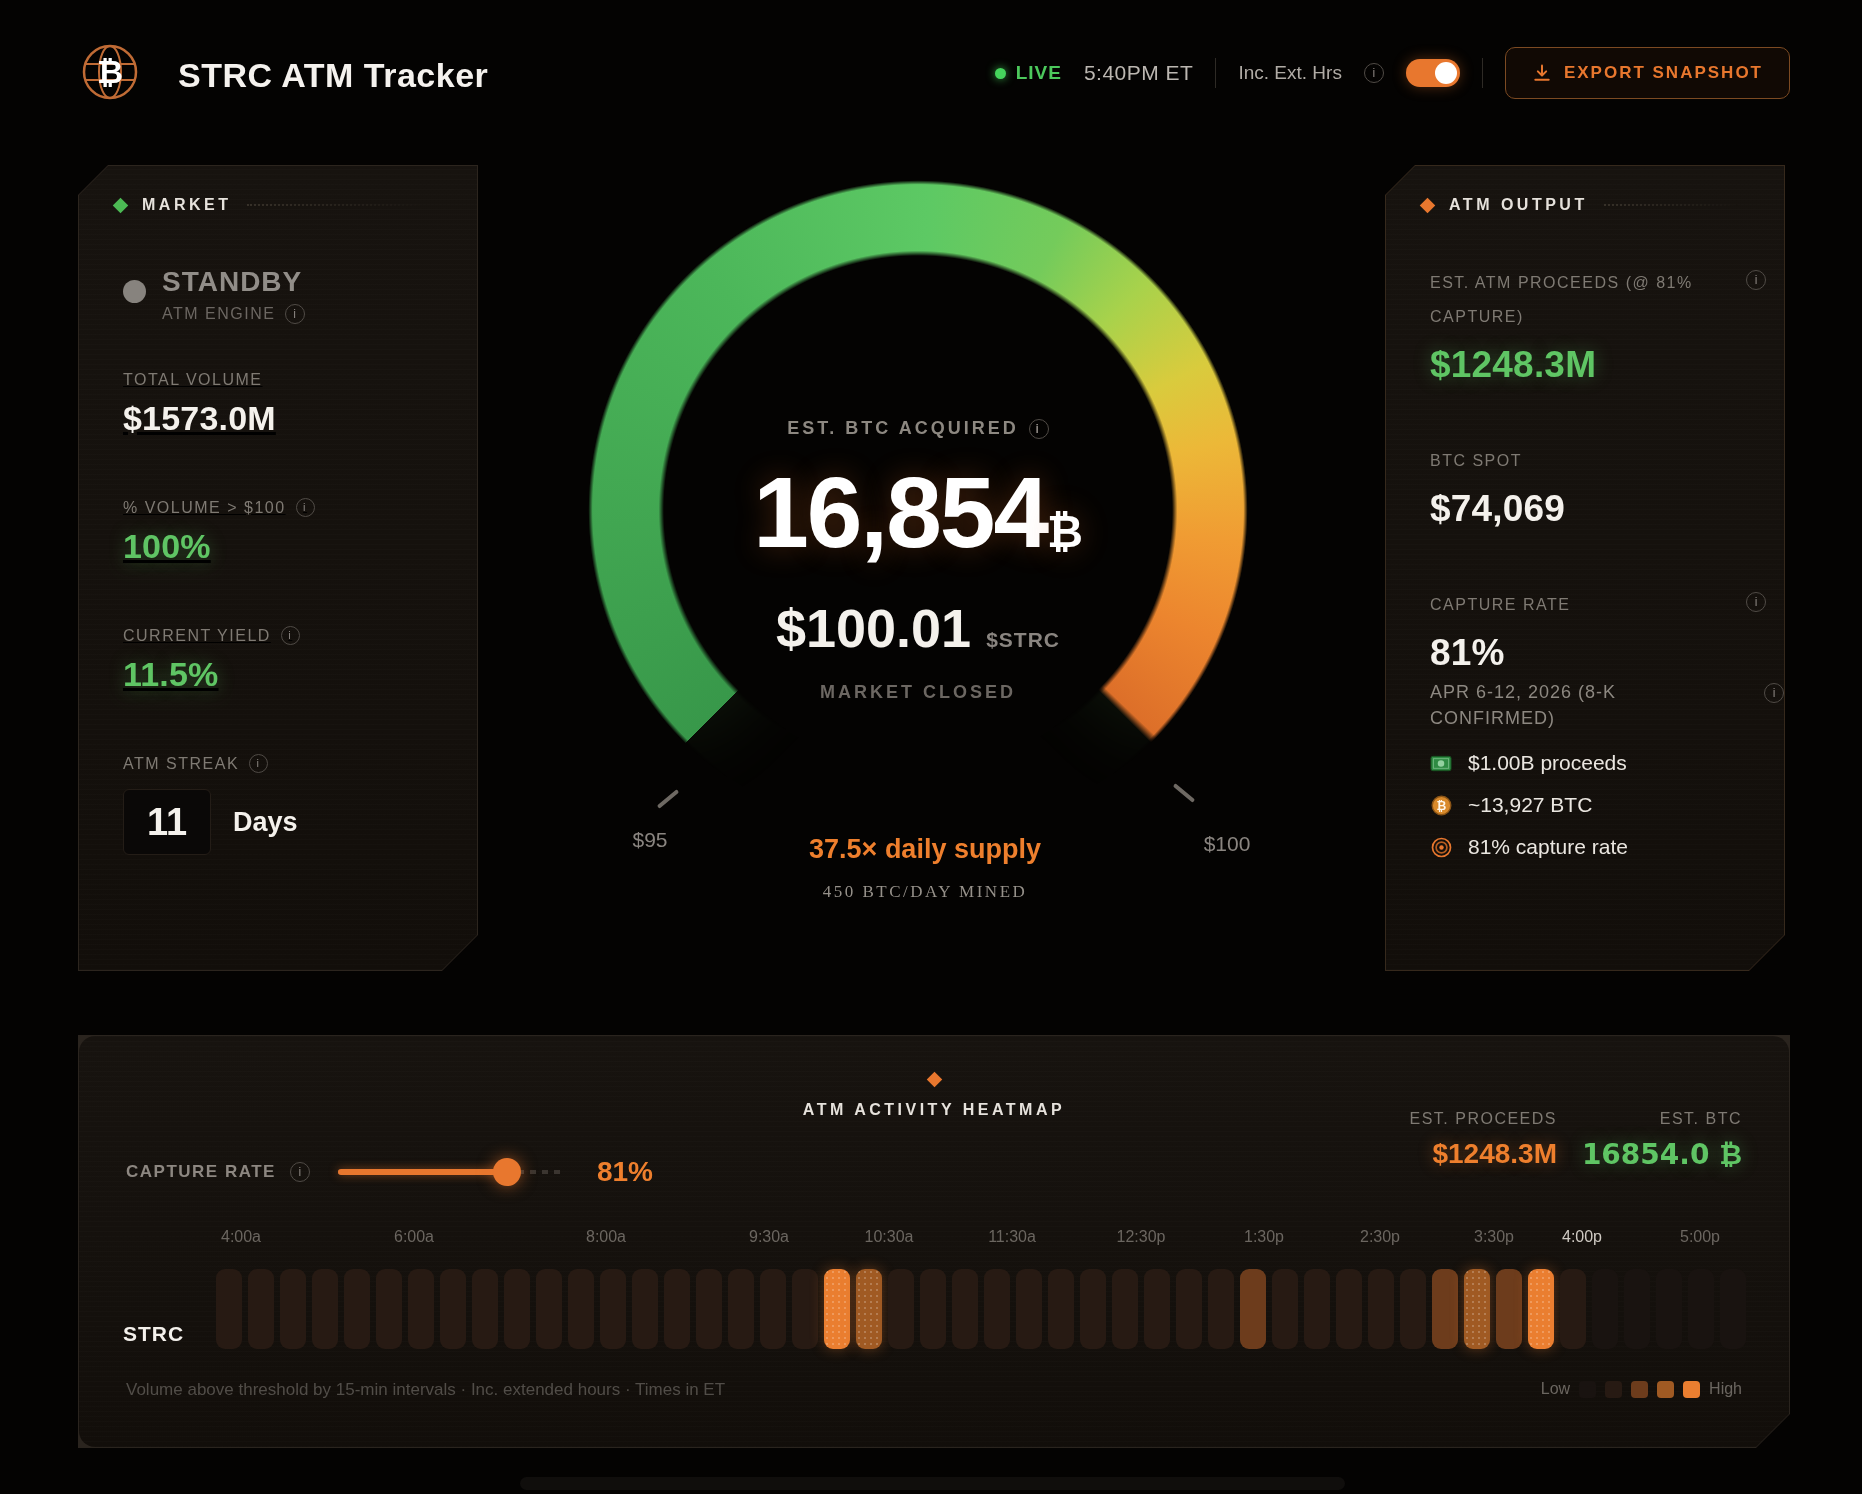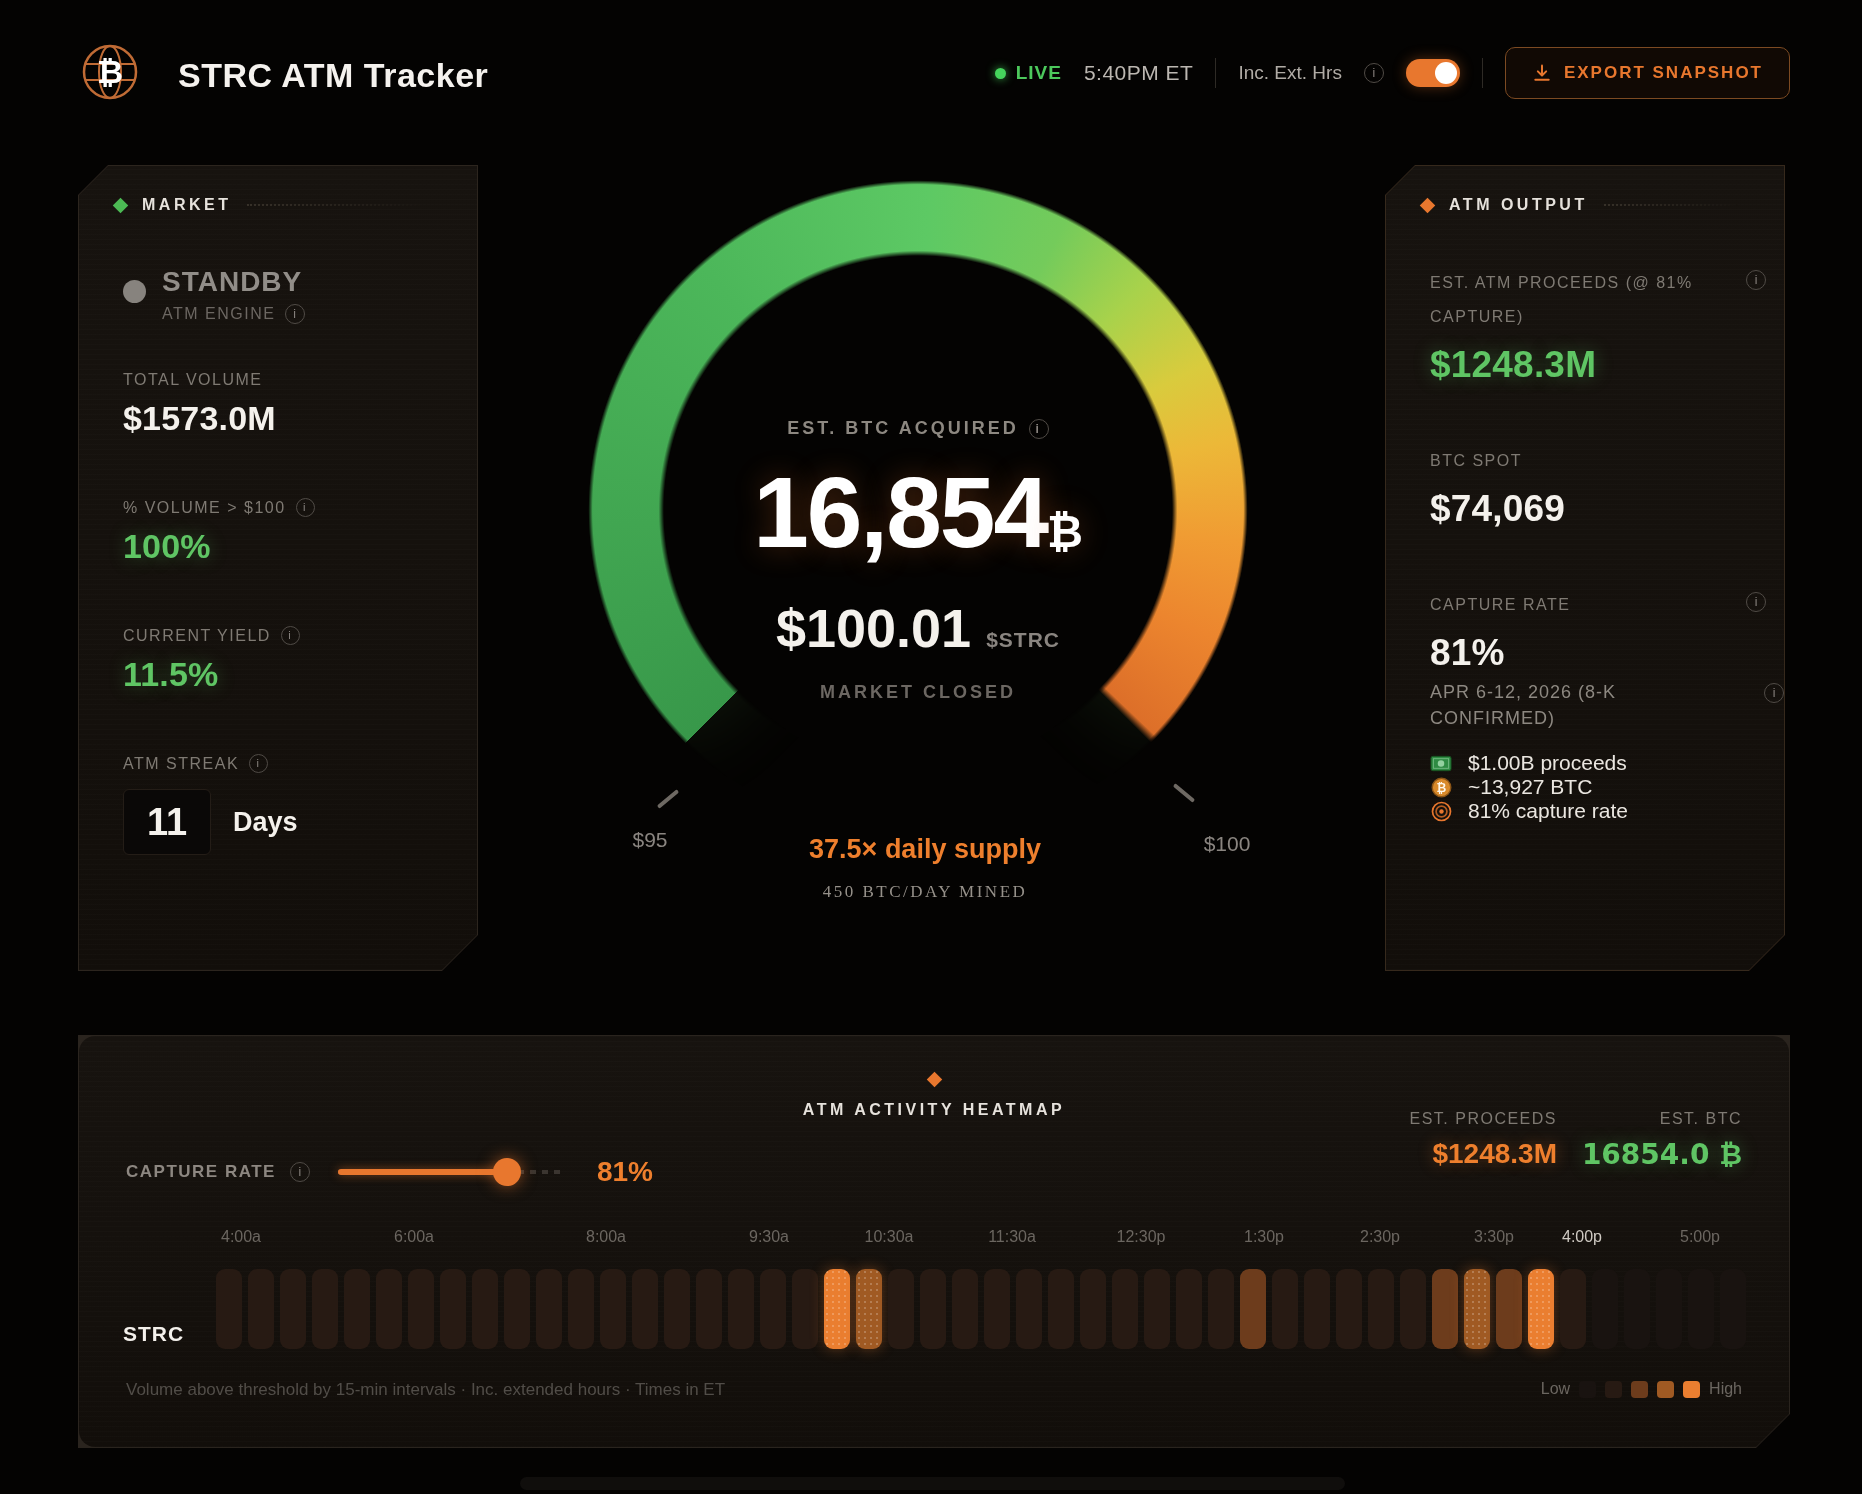--- a/index.html
+++ b/index.html
@@ -48,39 +48,39 @@
   .m-label .info-i { width:19px; height:19px; font-size:11px; }
   .m-value { font-weight:700; letter-spacing:.2px; }
   .v-white { color:#f4f1ec; }
   .v-green { color:#5fc564; text-shadow:0 0 18px rgba(95,197,100,.35); }
 
   
   .status-row { position:absolute; left:44px; top:100px; display:flex; gap:16px; }
   .status-dot { width:23px; height:23px; border-radius:50%; background:#87837e; margin-top:14px; }
   .status-name { font-size:28px; font-weight:700; color:#918d88; letter-spacing:1px; }
   .status-sub { display:flex; align-items:center; gap:10px; margin-top:6px; color:#6c6762; font-size:16px; letter-spacing:1.5px; }
-  #market-metrics { position:absolute; left:44px; top:205px; }
+  #market-metrics { position:absolute; left:44px; top:205px;text-decoration:underline; }
   #market-metrics .metric { margin-bottom:60px; }
   #market-metrics .m-label { margin-bottom:10px; }
   #market-metrics .m-value { font-size:34px; }
   .streak-wrap { position:absolute; left:44px; top:588px; }
   .streak-row { display:flex; align-items:center; gap:22px; margin-top:16px; }
   .streak-box { width:88px; height:66px; background:#0a0807; border:1px solid #241d17; border-radius:6px; display:flex; align-items:center; justify-content:center; color:#f4f1ec; font-size:38px; font-weight:700; }
   .streak-unit { color:#f4f1ec; font-size:27px; font-weight:700; }
 
   
   #output-metrics { position:absolute; left:44px; top:100px; width:312px; }
   #output-metrics .metric { position:relative; margin-bottom:58px; }
   #output-metrics .m-label { width:270px; line-height:34px; display:block; }
   #output-metrics .m-value { font-size:37px; margin-top:10px; }
   #output-metrics .info-abs { position:absolute; right:-24px; top:4px; }
   .event-wrap { position:absolute; left:44px; top:513px; width:330px; }
   .event-title { color:#8d8881; font-size:18px; letter-spacing:1px; line-height:26px; width:255px; }
   .event-info { position:absolute; right:-24px; top:4px; }
-  .event-items { margin-top:20px; display:flex; flex-direction:column; }
+  .event-items { margin-top:20px; display:flex; flex-direction:column; gap:18px; }
   .event-item { display:flex; align-items:center; gap:16px; color:#eae6e0; font-size:21px; }
   .event-item .ico { width:22px; display:flex; justify-content:center; }
 
   
   #gauge { position:absolute; left:588px; top:180px; width:660px; height:660px; }
   .ring { position:absolute; inset:0; border-radius:50%;
     background:conic-gradient(from 225deg,
       #38984a 0%, #4cb75a 26%, #5dc964 38%, #74cb5b 45%, #a8d24b 50%,
       #d9cb3d 55%, #ecb838 59%, #f09c33 64%, #ec852e 69%, #dd6f29 74.6%, transparent 75%);
     -webkit-mask:radial-gradient(closest-side, transparent 77%, #000 78.6% 98.6%, transparent 99.9%);

